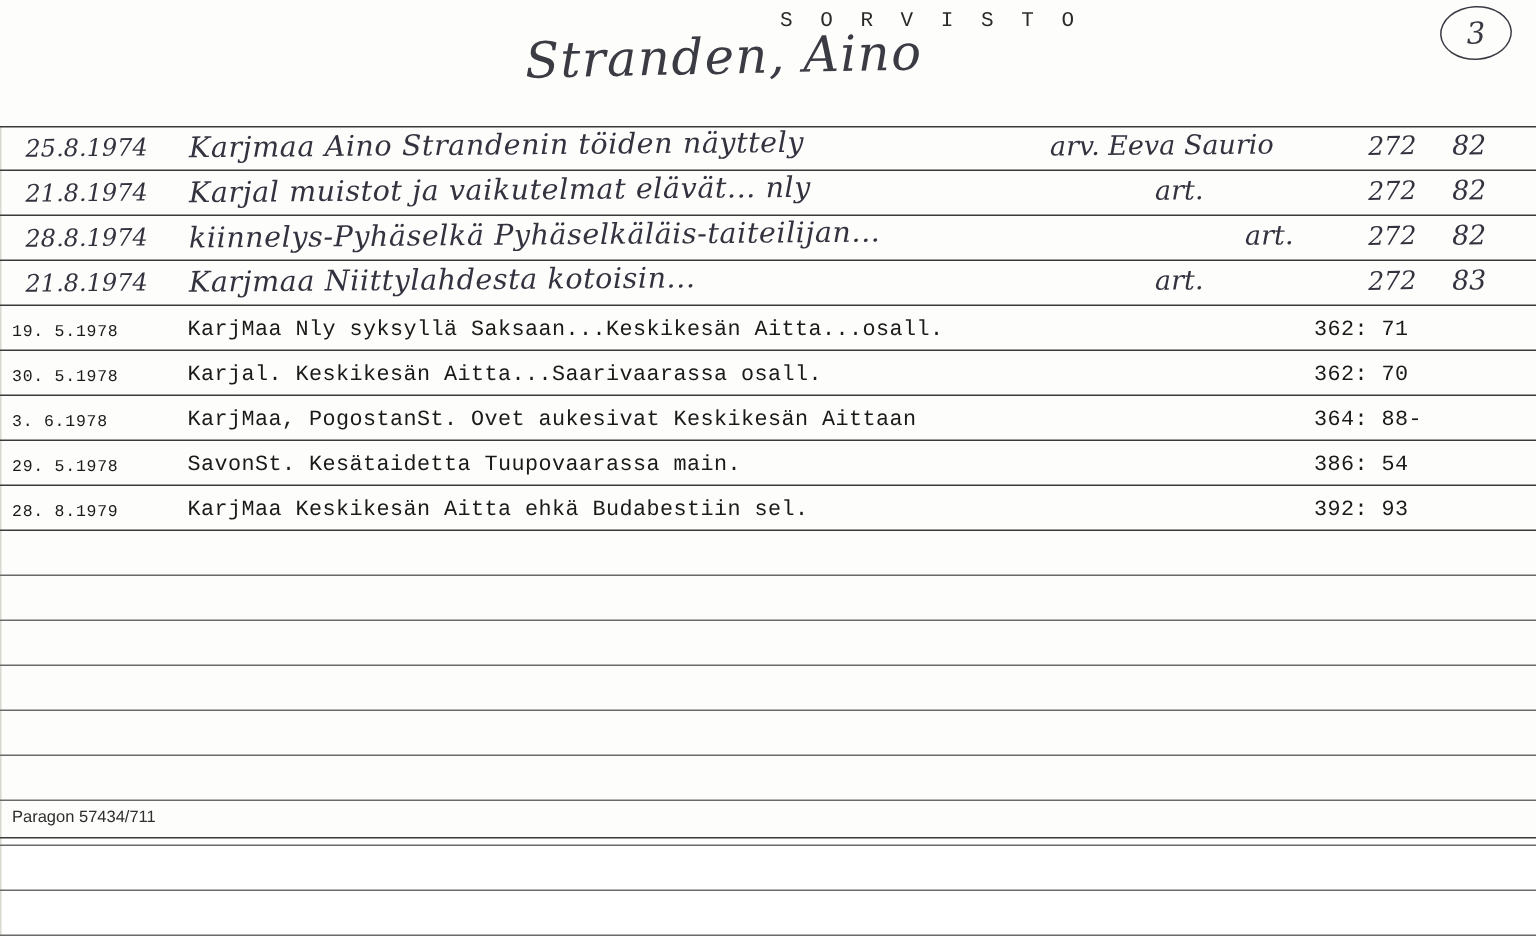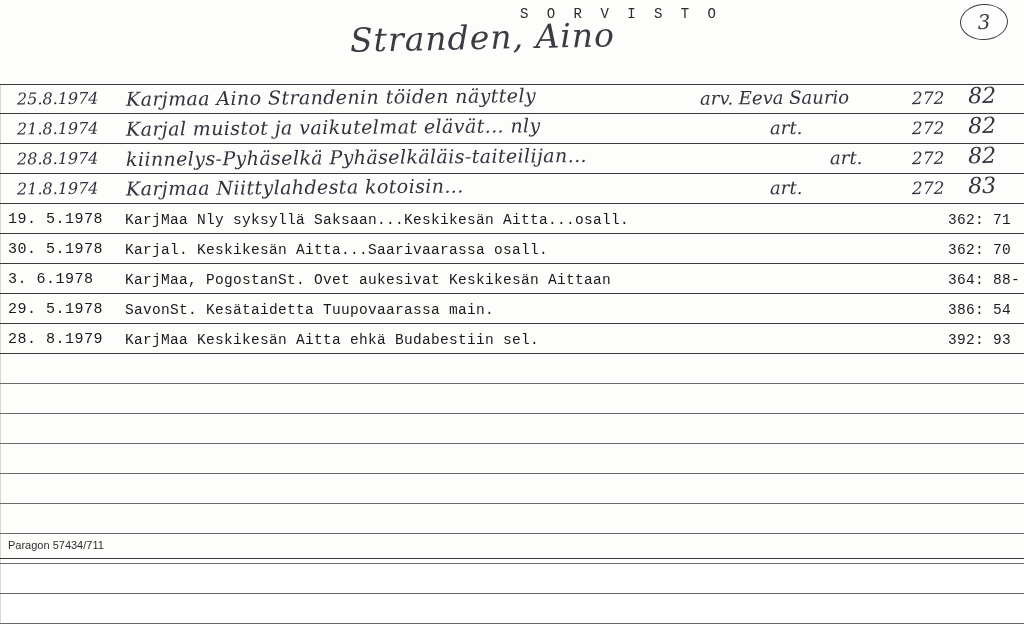--- a/index.html
+++ b/index.html
@@ -86,35 +86,35 @@
   .rule-row.empty {
     border-bottom: 1px solid #6a6a6a;
   }
 
   .cell {
     position: absolute;
     white-space: nowrap;
     bottom: 5px;
   }
   
-  .typed .c-date  { left: 8px;   font-family: "Liberation Mono", monospace; font-size: 15px; letter-spacing: 0.5px; }
+  .typed .c-date  { left: 8px;   font-family: "Liberation Mono", monospace; font-size: 11px; letter-spacing: 0.5px; }
   .typed .c-text  { left: 125px; font-family: "Liberation Mono", monospace; font-size: 14.5px; letter-spacing: 0.3px; }
-  .typed .c-ref   { left: 948px; font-family: "Liberation Mono", monospace; font-size: 14.5px; letter-spacing: 0.3px; text-align: right; }
+  .typed .c-ref   { left: 876px; font-family: "Liberation Mono", monospace; font-size: 14.5px; letter-spacing: 0.3px; text-align: right; }
 
   
   .hand {
     font-family: "DejaVu Serif", serif;
     font-style: italic;
     color: #333340;
   }
   .hand .c-date { left: 17px;  font-size: 16px; transform: rotate(-0.6deg); }
   .hand .c-text { left: 126px; font-size: 19px; transform: rotate(-0.5deg); letter-spacing: 0.4px; }
   .hand .c-note { font-size: 18px; transform: rotate(-0.5deg); }
   .hand .c-num1 { left: 912px; font-size: 17px; transform: rotate(-1deg); }
-  .hand .c-num2 { left: 968px; font-size: 22px; transform: rotate(-1deg); margin-top: 40px; }
+  .hand .c-num2 { left: 968px; font-size: 18px; transform: rotate(-1deg); margin-top: 40px; }
 
   .footer-note {
     position: absolute;
     left: 8px;
     bottom: 8px;
     font-family: "Liberation Sans", sans-serif;
     font-size: 11px;
     color: #2e2e2e;
   }
   .bottom-border {

